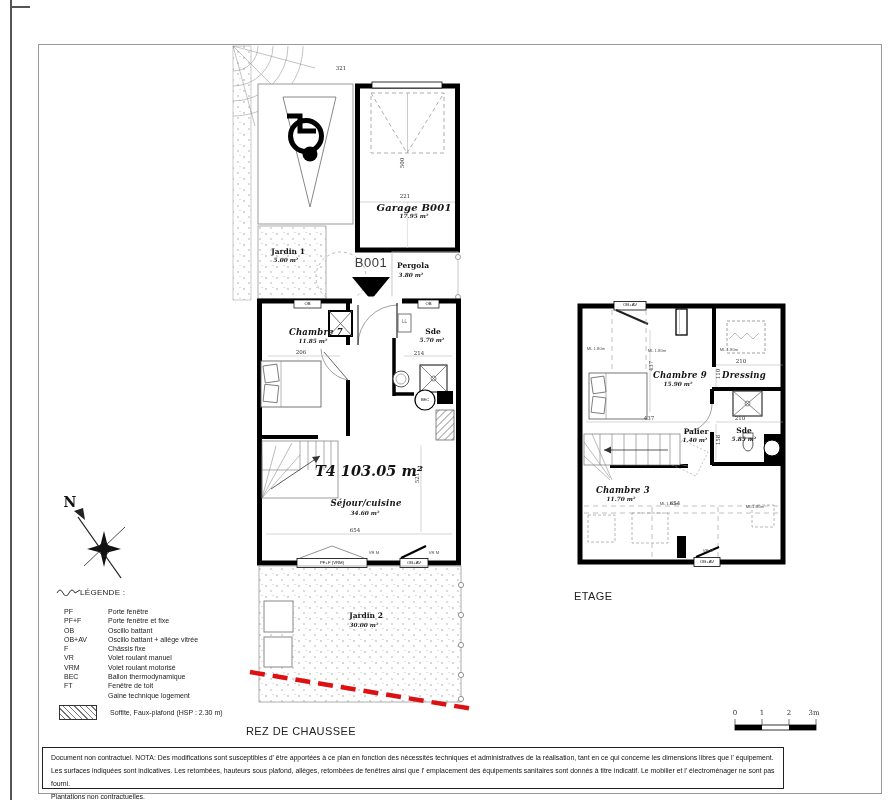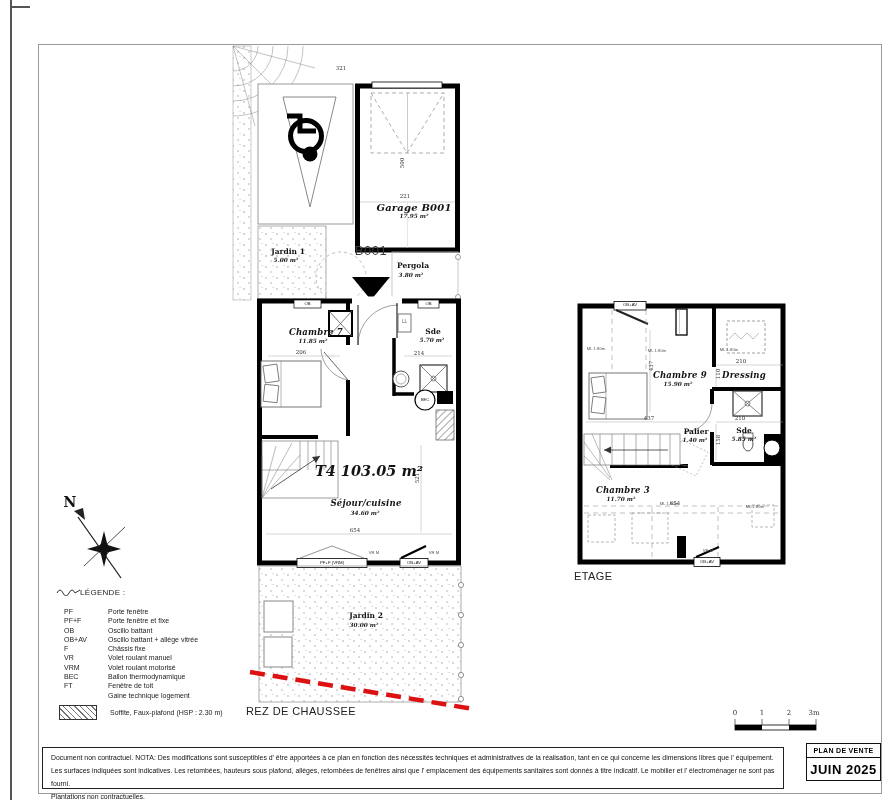--- a/index.html
+++ b/index.html
@@ -11,21 +11,21 @@
   svg{position:absolute;left:0;top:0;}
   .lbl{position:absolute;transform:translate(-50%,0);white-space:nowrap;color:#141414;line-height:1;}
   .room{font-family:"DejaVu Serif",serif;font-style:italic;font-weight:bold;font-size:8.5px;letter-spacing:.2px;}
   .room-sm{font-family:"DejaVu Serif",serif;font-weight:bold;font-size:7.5px;}
   .area{font-family:"DejaVu Serif",serif;font-style:italic;font-weight:bold;font-size:5.8px;color:#222;}
   .big{font-family:"DejaVu Serif",serif;font-style:italic;font-weight:bold;font-size:14.5px;}
   .dim{font-family:"DejaVu Serif",serif;font-size:5.5px;color:#333;}
   .dimv{transform:translate(-50%,-50%) rotate(-90deg);}
   .win{font-size:4.3px;color:#111;}
   .tiny{font-size:4.2px;color:#555;}
-  .floor{transform:none;font-size:11px;color:#222;letter-spacing:.4px;}
+  .floor{transform:none;font-size:11px;color:#222;letter-spacing:.4px;margin-top:20px;}
   .unit{font-size:13px;color:#3c3c3c;letter-spacing:.5px;}
   .nmark{font-family:"DejaVu Serif",serif;font-weight:bold;font-size:14px;color:#111;}
   .stick{font-family:"DejaVu Serif",serif;font-size:7px;color:#333;}
   
   .legend{position:absolute;left:56px;top:588px;width:235px;color:#222;}
   .lg-title{font-size:8px;letter-spacing:.3px;margin:0 0 10px 24px;}
   .lg-row{font-size:7px;line-height:9.3px;white-space:nowrap;}
   .lg-abbr{display:inline-block;width:44px;margin-left:8px;}
   .lg-sym{display:inline-block;width:44px;margin-left:8px;vertical-align:middle;}
   .soffite-row{margin-top:5px;display:flex;align-items:center;}
@@ -245,21 +245,21 @@
   </svg>
 
   <div class="lbl room" style="left:414px;top:203px;font-size:10px">Garage B001</div>
   <div class="lbl area" style="left:414px;top:214px">17.95 m²</div>
   <div class="lbl dim" style="left:405px;top:194px">221</div>
   <div class="lbl dim dimv" style="left:403px;top:163px">500</div>
   <div class="lbl dim" style="left:341px;top:66px">321</div>
 
   <div class="lbl room-sm" style="left:288px;top:248px">Jardin 1</div>
   <div class="lbl area" style="left:286px;top:258px">5.00 m²</div>
-  <div class="lbl unit" style="left:371px;top:244px">B001</div>
+  <div class="lbl unit" style="left:371px;top:256px">B001</div>
   <div class="lbl room-sm" style="left:413px;top:262px">Pergola</div>
   <div class="lbl area" style="left:411px;top:273px">3.80 m²</div>
 
   <div class="lbl room" style="left:316px;top:328px">Chambre 7</div>
   <div class="lbl area" style="left:313px;top:339px">11.85 m²</div>
   <div class="lbl dim" style="left:301px;top:350px">206</div>
   <div class="lbl room-sm" style="left:433px;top:328px">Sde</div>
   <div class="lbl area" style="left:432px;top:338px">5.70 m²</div>
   <div class="lbl dim" style="left:419px;top:351px">214</div>
   <div class="lbl tiny" style="left:404.5px;top:320px;font-size:4.5px">LL</div>
@@ -336,17 +336,13 @@
       <span class="swatch"></span>
       <span class="soffite-lab">Soffite, Faux-plafond (HSP : 2.30 m)</span>
     </div>
   </div>
 
   <div class="disclaimer">
     <div>Document non contractuel. NOTA: Des modifications sont susceptibles d' être apportées à ce plan en fonction des nécessités techniques et administratives de la réalisation, tant en ce qui concerne les dimensions libres que l' équipement.</div>
     <div>Les surfaces indiquées sont indicatives. Les retombées, hauteurs sous plafond, allèges, retombées de fenêtres ainsi que l' emplacement des équipements sanitaires sont donnés à titre indicatif. Le mobilier et l' électroménager ne sont pas fourni.</div>
     <div>Plantations non contractuelles.</div>
   </div>
-  <div class="titlebox">
-    <div class="tb-top">PLAN DE VENTE</div>
-    <div class="tb-bot">JUIN 2025</div>
-  </div>
 </div>
 
 </body></html>

